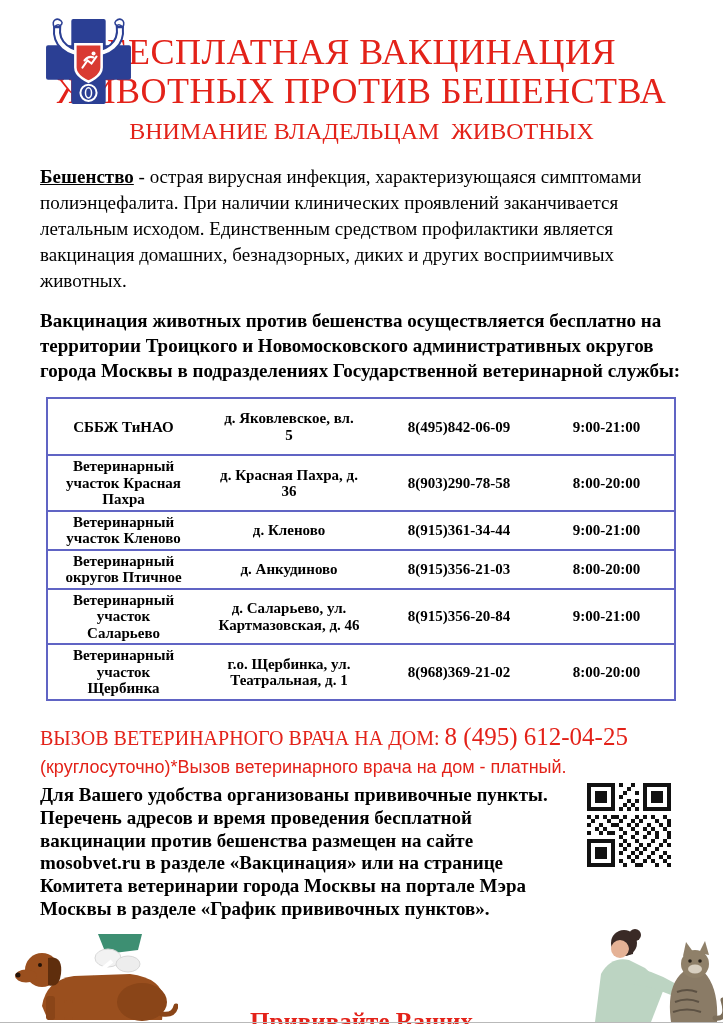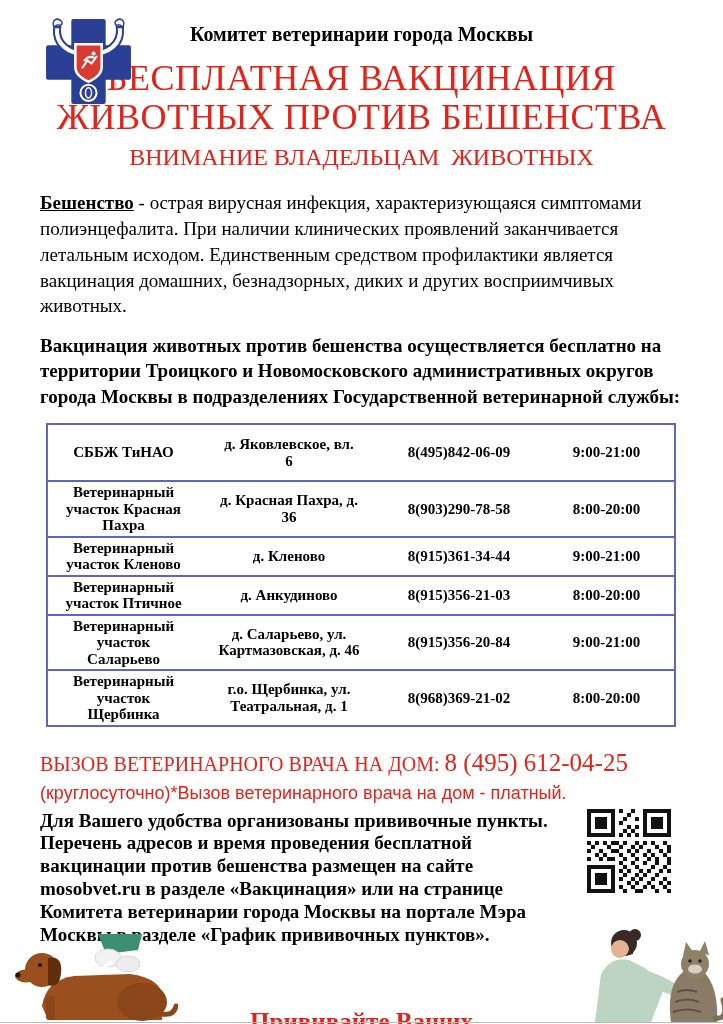--- a/index.html
+++ b/index.html
@@ -60,60 +60,59 @@
       <path d="M36 52 l5 -7 l4 3 l5 -7"></path>
       <path d="M38 45 q4 -5 9 -3"></path>
     </g>
     <circle cx="47" cy="38" r="2" fill="#ffffff"></circle>
 
     <circle cx="42" cy="77" r="8" fill="none" stroke="#ffffff" stroke-width="2"></circle>
     <ellipse cx="42" cy="77" rx="3" ry="5" fill="none" stroke="#ffffff" stroke-width="1.5"></ellipse>
   </svg>
 
   <div class="org-header">
-    <div>Комитет ветеринарии города Москвы</div>
   </div>
 
   <div class="main-title">
     <div>БЕСПЛАТНАЯ ВАКЦИНАЦИЯ</div>
     <div>ЖИВОТНЫХ ПРОТИВ БЕШЕНСТВА</div>
   </div>
   <div class="subtitle">ВНИМАНИЕ ВЛАДЕЛЬЦАМ  ЖИВОТНЫХ</div>
 
   <div class="content">
 
     <p class="intro"><span class="term">Бешенство</span><span> - острая вирусная инфекция, характеризующаяся симптомами полиэнцефалита. При наличии клинических проявлений заканчивается летальным исходом. Единственным средством профилактики является вакцинация домашних, безнадзорных, диких и других восприимчивых животных.</span></p>
 
     <p class="bold-para">Вакцинация животных против бешенства осуществляется бесплатно на территории Троицкого и Новомосковского административных округов города Москвы в подразделениях Государственной ветеринарной службы:</p>
 
     <table class="vet-table">
       <tbody>
   <tr>
     <td class="col-name">СББЖ ТиНАО</td>
-    <td class="col-addr">д. Яковлевское, вл. 6</td>
+    <td class="col-addr">д. Яковлевское, вл. 5</td>
     <td class="col-phone">8(495)842-06-09</td>
     <td class="col-hours">9:00-21:00</td>
   </tr>
 
   <tr>
     <td class="col-name">Ветеринарный участок Красная Пахра</td>
     <td class="col-addr">д. Красная Пахра, д. 36</td>
     <td class="col-phone">8(903)290-78-58</td>
     <td class="col-hours">8:00-20:00</td>
   </tr>
 
   <tr>
     <td class="col-name">Ветеринарный участок Кленово</td>
     <td class="col-addr">д. Кленово</td>
     <td class="col-phone">8(915)361-34-44</td>
     <td class="col-hours">9:00-21:00</td>
   </tr>
 
   <tr>
-    <td class="col-name">Ветеринарный участок Птичное</td>
+    <td class="col-name">Ветеринарный округов Птичное</td>
     <td class="col-addr">д. Анкудиново</td>
     <td class="col-phone">8(915)356-21-03</td>
     <td class="col-hours">8:00-20:00</td>
   </tr>
 
   <tr>
     <td class="col-name">Ветеринарный участок Саларьево</td>
     <td class="col-addr">д. Саларьево, ул. Картмазовская, д. 46</td>
     <td class="col-phone">8(915)356-20-84</td>
     <td class="col-hours">9:00-21:00</td>

